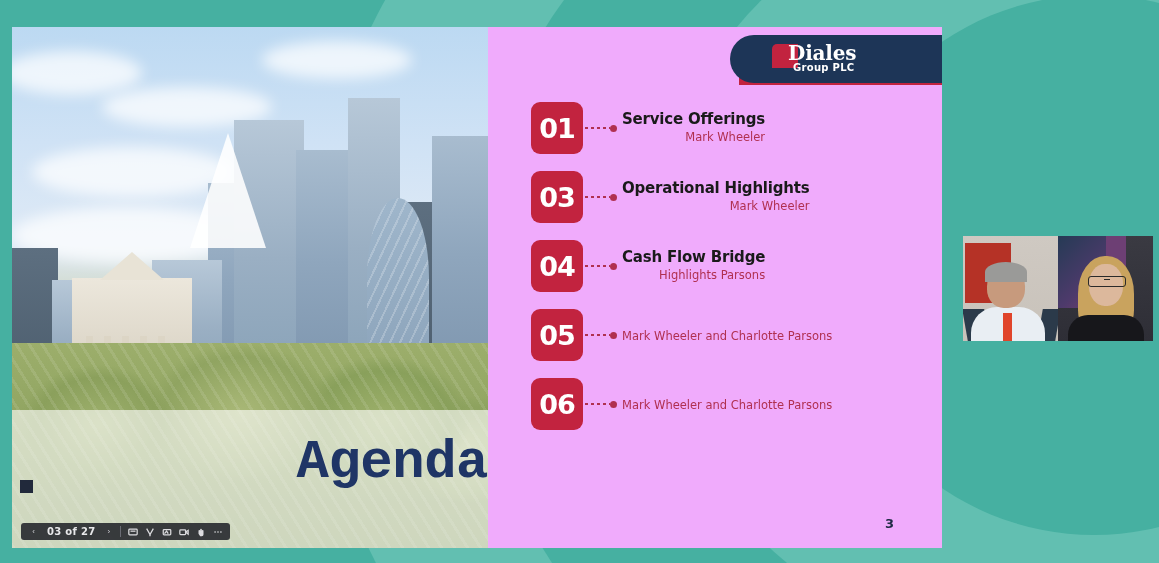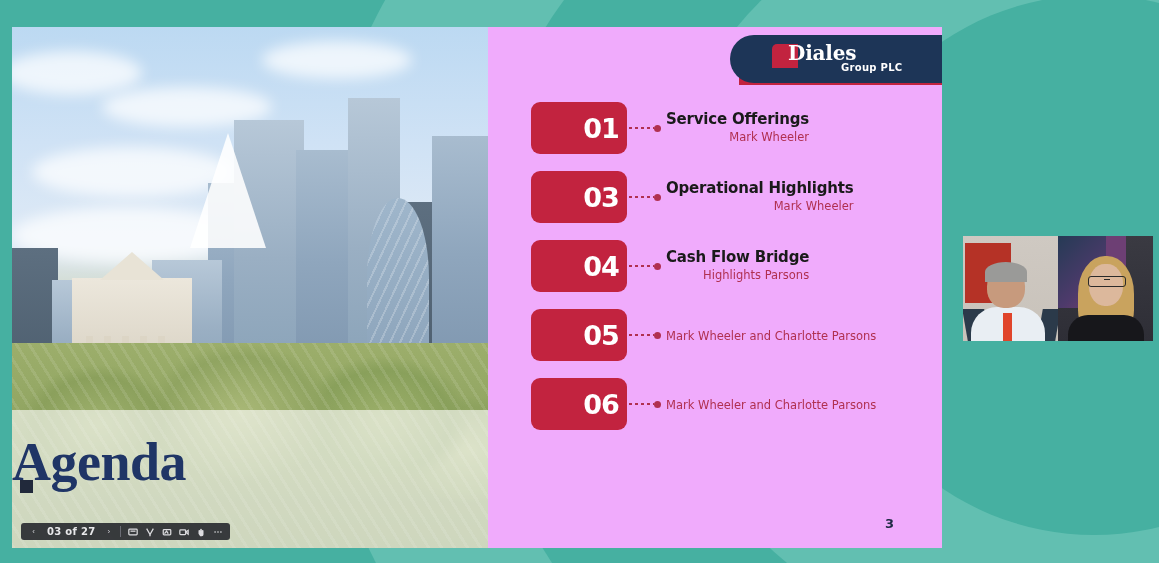--- a/index.html
+++ b/index.html
@@ -68,23 +68,23 @@
       radial-gradient(ellipse 120px 90px at 78% 38%,#9db06b 0%,#89a05b 56%,transparent 72%),
       radial-gradient(ellipse 95px 72px at 96% 52%,#a3b471 0%,#8da25e 58%,transparent 74%),
       linear-gradient(180deg,#9cae6b 0%,#8ba05d 55%,#7e9454 100%);
   }
   #trees:after{content:"";position:absolute;inset:0;
     background:repeating-linear-gradient(58deg,rgba(255,255,255,.10) 0 3px,transparent 3px 11px);}
   
   #wash{position:absolute;left:0;bottom:0;width:100%;height:138px;background:rgba(255,255,255,.62);}
   
   #agenda{
-    position:absolute;left:0;right:0;bottom:55px;text-align:left;
+    position:absolute;left:0;right:0;bottom:55px;text-align:right;
     font-size:54px;font-weight:bold;color:#1f3566;letter-spacing:-.5px;
-    font-family:Liberation Serif, serif;
+    font-family:Liberation Mono, monospace;
   }
   
   #bookmark{position:absolute;left:8px;bottom:55px;width:13px;height:13px;background:#21293b;}
 
   
   #toolbar{
     position:absolute;left:9px;bottom:8px;height:17px;
     background:rgba(30,32,38,.86);border-radius:3px;
     display:flex;align-items:center;gap:0;padding:0 4px;
     color:#e8e8ea;
@@ -105,30 +105,30 @@
     position:absolute;right:0;top:8px;width:212px;height:48px;
     background:#1d3557;border-radius:26px 0 0 26px;
     display:flex;align-items:center;
   }
   #logo-red{position:absolute;right:0;top:50px;width:203px;height:8px;background:#c2233f;}
   #logo-mark{position:absolute;left:42px;top:9px;width:26px;height:24px;background:#c2233f;
     border-radius:5px 0 0 0;}
   #logo-word{position:absolute;left:58px;top:6px;color:#fff;font-size:20px;font-weight:bold;
     font-family:"DejaVu Serif",serif;letter-spacing:-.2px;}
   #logo-sub{position:absolute;left:63px;top:27px;color:#fff;font-size:10px;font-weight:bold;
-    font-family:"DejaVu Sans",sans-serif;letter-spacing:.3px;margin-left:48px;}
+    font-family:"DejaVu Sans",sans-serif;letter-spacing:.3px;}
 
   
   #list{position:absolute;left:43px;top:72px;right:30px;}
   .row{display:flex;align-items:center;height:58px;margin-bottom:11px;}
   .numbox{
     width:52px;height:52px;flex:none;background:#c2233f;border-radius:9px;
     color:#fff;font-size:27px;font-weight:bold;
     display:flex;align-items:center;justify-content:center;
-    font-family:"DejaVu Sans",sans-serif;letter-spacing:-1px;padding-left:44px;
+    font-family:"DejaVu Sans",sans-serif;letter-spacing:-1px;
   }
   .connector{position:relative;width:33px;height:2px;flex:none;margin-left:2px;}
   .connector .dots{position:absolute;left:0;top:0;width:25px;height:2px;
     background:repeating-linear-gradient(90deg,#b03050 0 3px,transparent 3px 6px);}
   .connector .dot{position:absolute;right:1px;top:-2.5px;width:7px;height:7px;
     border-radius:50%;background:#b03050;}
   .rowtext{padding-left:4px;}
   .rowtitle{font-size:15px;font-weight:bold;color:#1a1a1a;line-height:1.15;
     font-family:"DejaVu Sans",sans-serif;letter-spacing:-.2px;}
   .rowsub{font-size:11.5px;color:#b03050;line-height:1.3;margin-top:2px;

